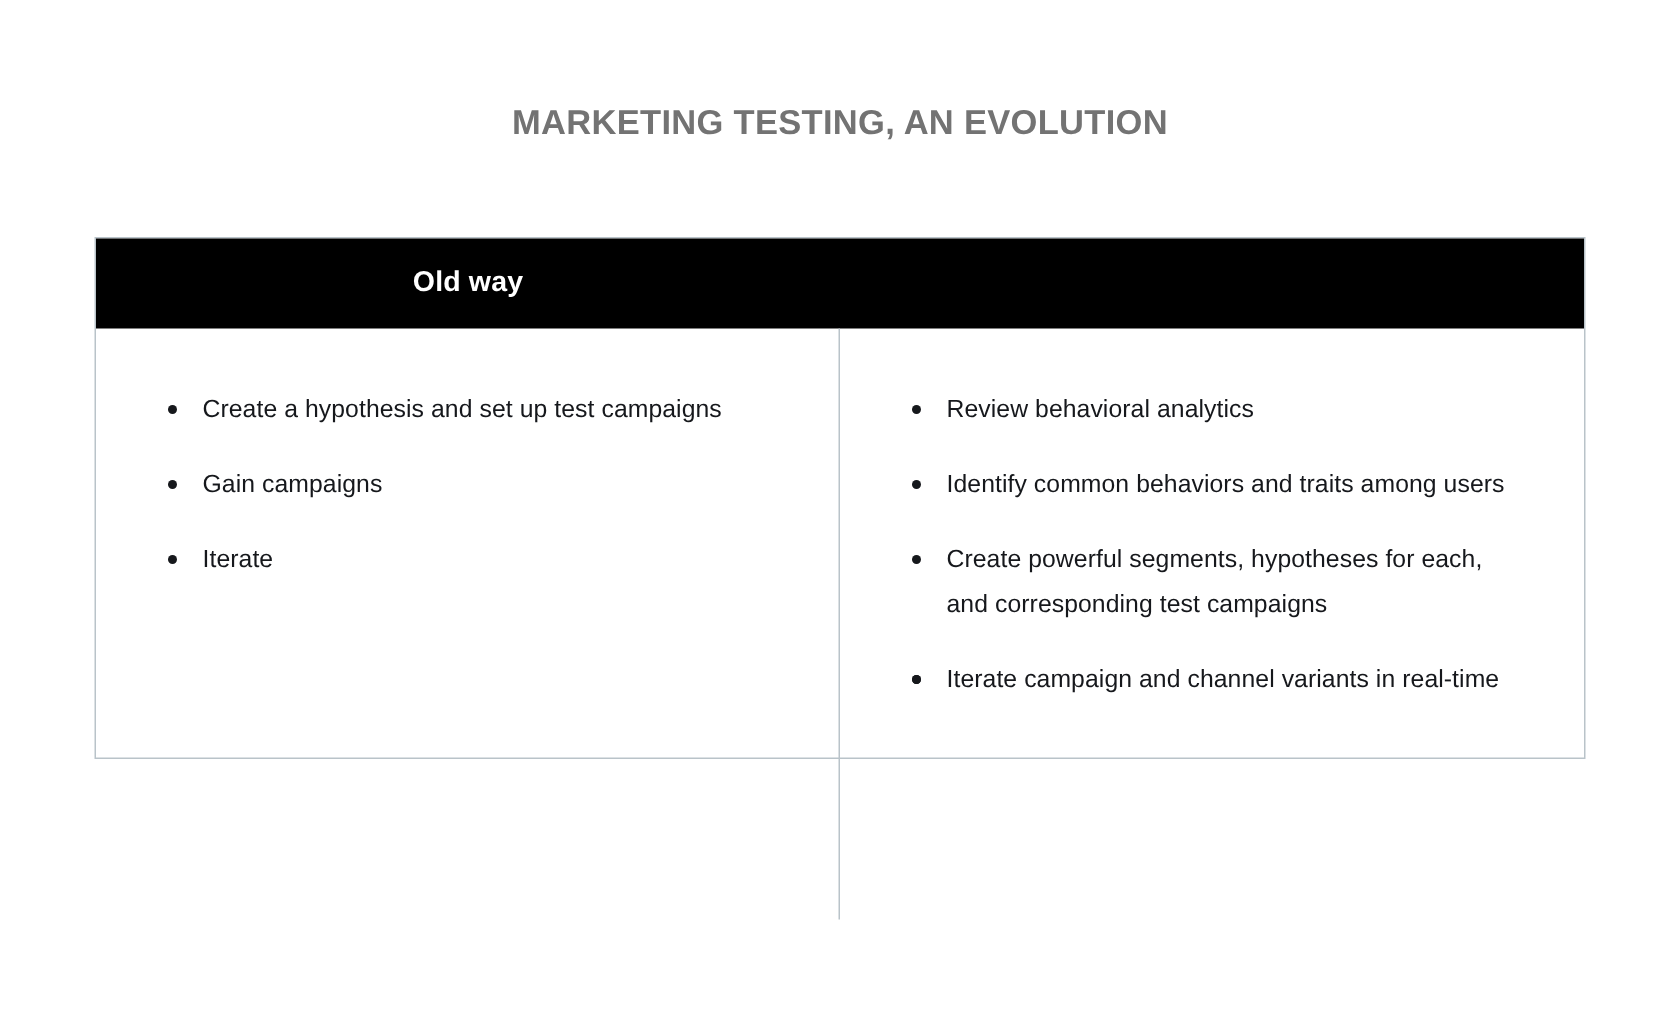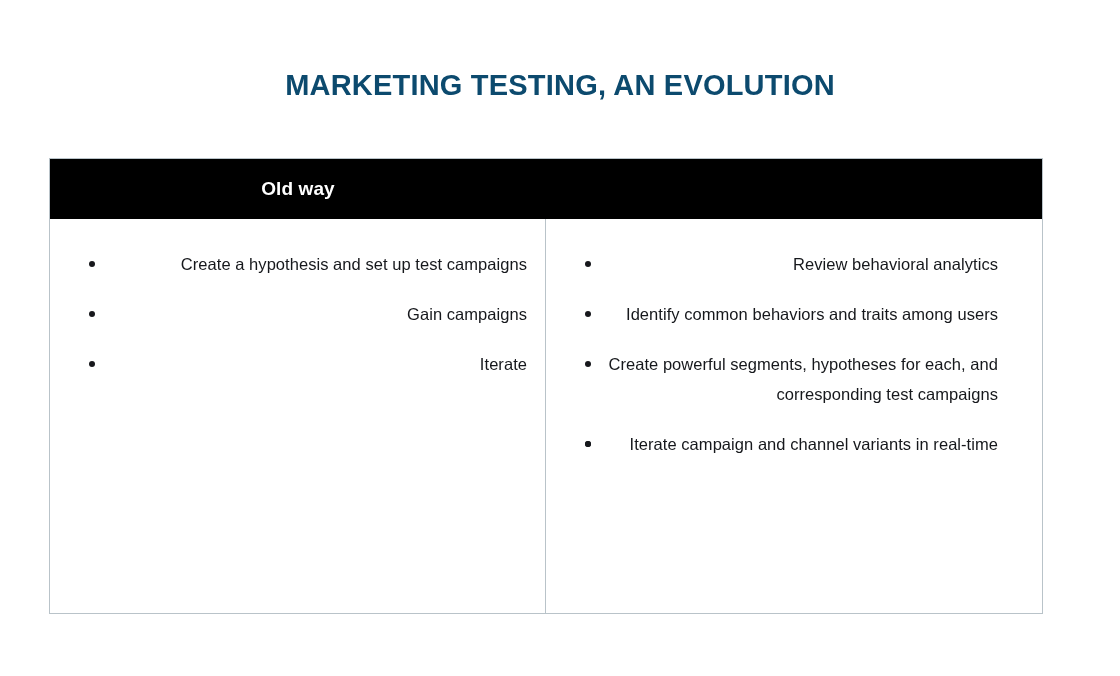--- a/index.html
+++ b/index.html
@@ -21,33 +21,33 @@
     height: 676px;
     box-sizing: border-box;
   }
 
   .page-title {
     position: absolute;
     left: 0;
     top: 68px;
     width: 1120px;
     text-align: center;
-    font-size: 29px;
+    font-size: 23px;
     font-weight: 700;
     letter-spacing: 0.2px;
-    color: #0c4a6e;
+    color: #737373;
     line-height: 1.2;
   }
 
   .table {
     position: absolute;
-    left: 49px;
+    left: 63px;
     top: 158px;
     width: 994px;
-    height: 456px;
+    height: 348px;
     box-sizing: border-box;
     border: 1px solid #b9c3c9;
     background: #ffffff;
   }
 
   .table-head {
     display: flex;
     background: #000000;
     height: 60px;
   }
@@ -85,23 +85,22 @@
   }
 
   .body-cell.right {
     flex: 1 1 auto;
     padding-left: 38px;
     padding-right: 44px;
   }
 
   ul.bullets {
     list-style: none;
-    margin: 0;
+    margin: 9px;
     padding: 0;
-    text-align: right;
   }
 
   ul.bullets li {
     position: relative;
     padding-left: 24px;
     margin-bottom: 20px;
     font-size: 16.5px;
     line-height: 30px;
     color: #16181c;
     letter-spacing: 0.05px;

